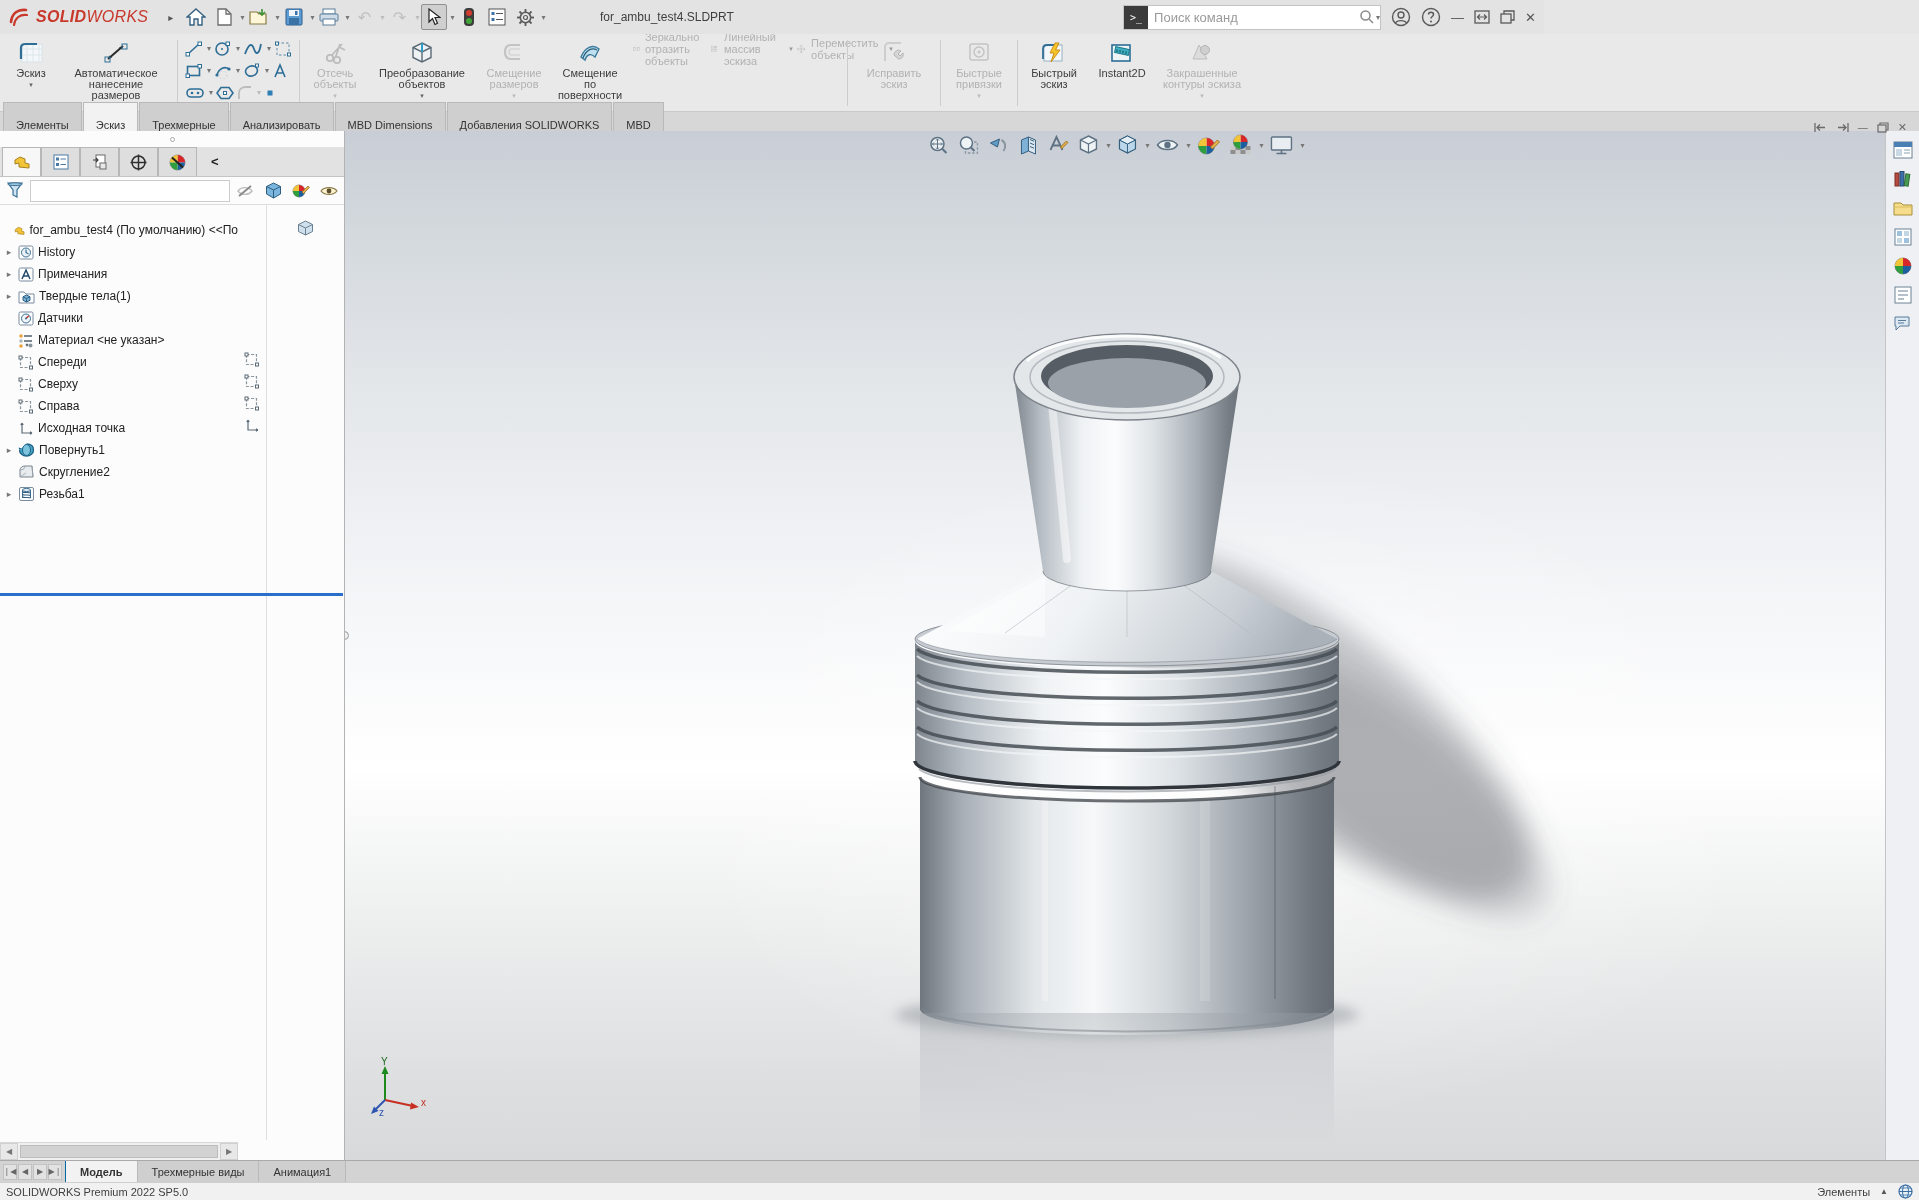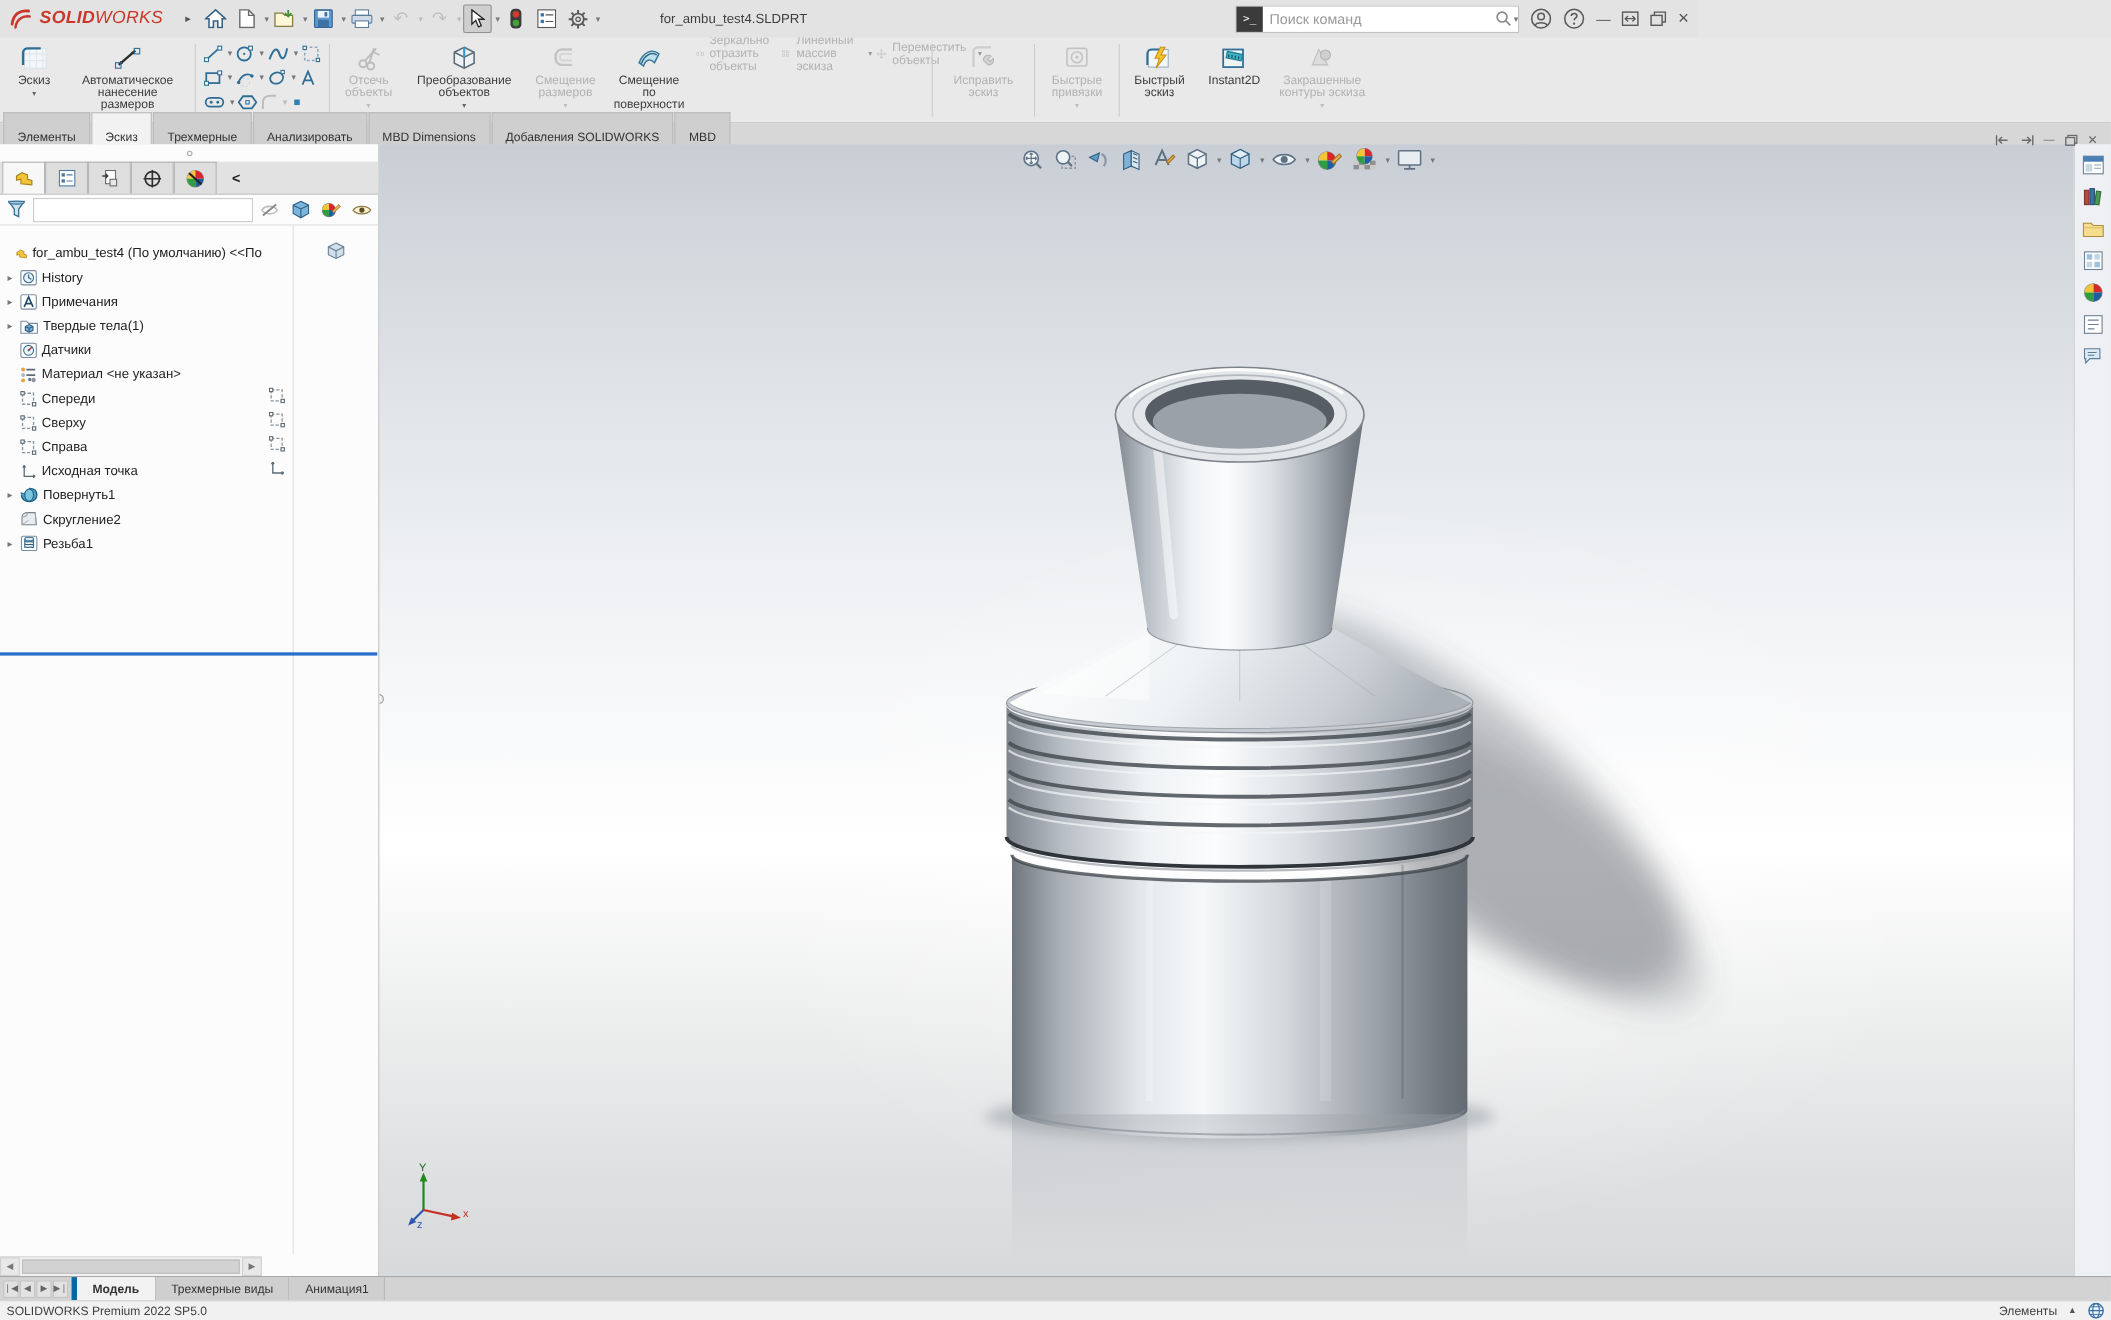--- a/index.html
+++ b/index.html
@@ -73,21 +73,21 @@
 .divhandle{position:absolute;left:-5px;top:500px;width:9px;height:9px;border:1px solid #9a9a9a;border-radius:50%;background:#f0f0f0}
 .triad{position:absolute;left:22px;bottom:42px}
 
 .taskpane{width:34px;background:#eef0f3;border-left:1px solid #c5c5c5;display:flex;flex-direction:column;align-items:center;padding-top:8px;gap:7px;flex:none}
 .tpbtn{width:24px;height:22px;display:flex;align-items:center;justify-content:center;border-radius:2px}
 
 .btabs{position:absolute;top:1160px;left:0;width:1919px;height:22px;background:#d3d3d3;border-top:1px solid #a9a9a9;display:flex;align-items:stretch}
 .bnav{display:flex;align-items:center;padding:0 3px;gap:1px}
 .navbtn{width:14px;height:16px;display:flex;align-items:center;justify-content:center;font-size:8px;color:#666;background:#e2e2e2;border:1px solid #c2c2c2}
 .btab{display:flex;align-items:center;padding:0 14px;font-size:11px;color:#333;border-right:1px solid #b9b9b9;background:#cfcfcf}
-.btab.active{background:#f2f2f2;font-weight:bold;border-left:5px solid #0369a1}
+.btab.active{background:#f2f2f2;font-weight:bold;border-left:1px solid #0369a1}
 
 .statusbar{position:absolute;top:1182px;left:0;width:1919px;height:18px;background:#f1f1f1;border-top:1px solid #d0d0d0;display:flex;align-items:center;padding:0 6px;font-size:11px;color:#3f3f3f}
 .sb-right{margin-left:auto;display:flex;align-items:center;gap:10px}
 .sb-caret{font-size:8px;color:#555}
 </style>
 </head>
 <body>
 
 <div class="titlebar">
   <div class="logo">

